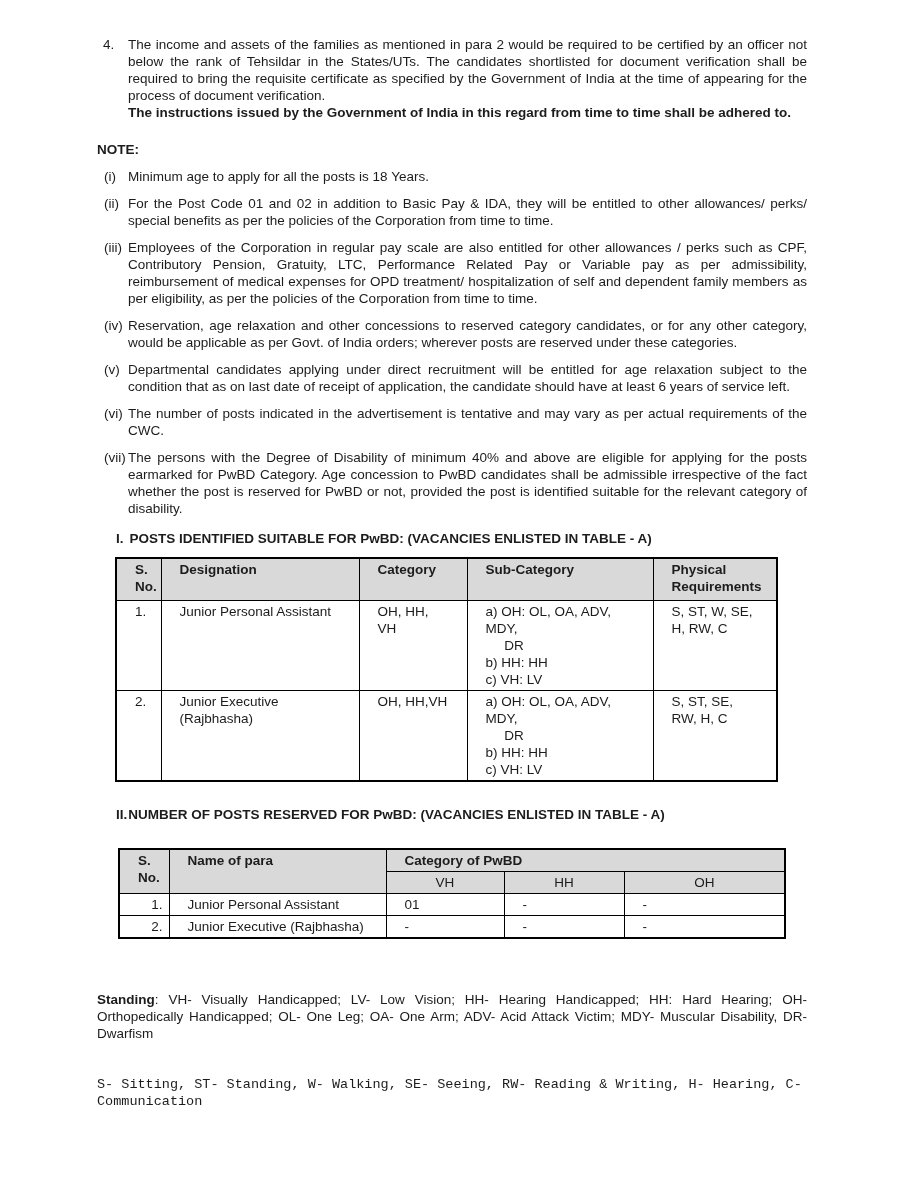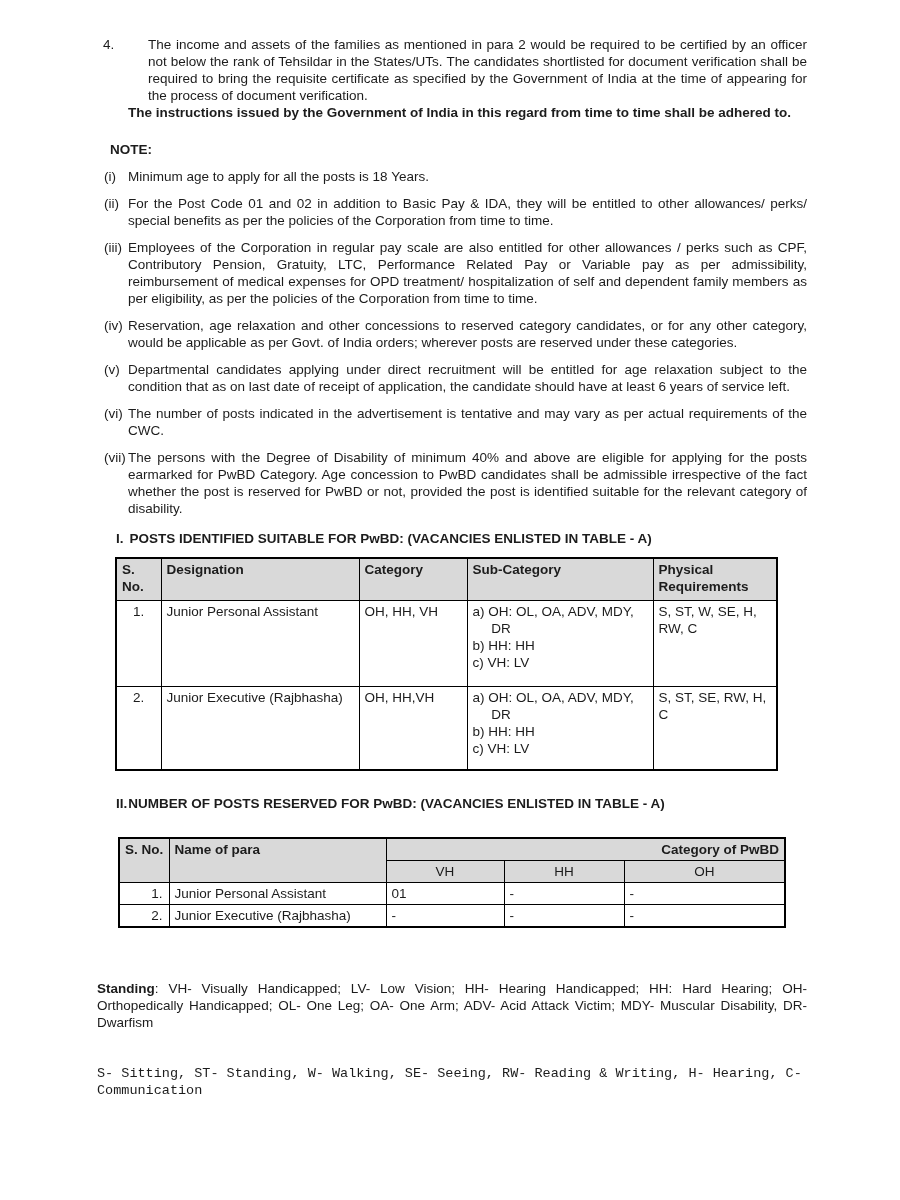--- a/index.html
+++ b/index.html
@@ -3,62 +3,62 @@
 <meta charset="utf-8">
 <style>
   html,body{margin:0;padding:0;background:#ffffff;}
   .page{
     width:900px;height:1200px;background:#ffffff;box-sizing:border-box;
     padding:36px 93px 0 97px;
     font-family:"Liberation Sans","DejaVu Sans",sans-serif;
     font-size:13.5px;line-height:17px;color:#1c1c1c;overflow:hidden;
   }
   .bold{font-weight:bold;}
-  .just{text-align:justify;margin-left:20px;}
+  .just{text-align:justify;}
   
   .num-item{display:flex;padding-left:6px;}
   .num-item .num{width:25px;flex:0 0 25px;}
   .num-item .body{flex:1;}
   
-  .note-head{font-weight:bold;margin-top:20px;margin-left:13px;}
+  .note-head{font-weight:bold;margin-top:20px;}
   
   .notes{margin-top:10px;}
   .note-item{display:flex;padding-left:7px;margin-bottom:10px;}
   .note-item .nnum{width:24px;flex:0 0 24px;}
   .note-item .ntext{flex:1;text-align:justify;}
   
   .sec-head{font-weight:bold;margin-left:19px;}
   .sec-head .roman{display:inline-block;}
   .sec-head.one{margin-top:13px;}
   .sec-head.one .roman{margin-right:6px;}
   .sec-head.two{margin-top:24px;}
   .sec-head.two .roman{margin-right:1px;}
   
   table{border-collapse:collapse;border:2px solid #000;table-layout:fixed;}
-  th,td{border:1.5px solid #000;padding:2px 5px;vertical-align:top;box-sizing:border-box;}
+  th,td{border:1.5px solid #000;padding:2px 18px;vertical-align:top;box-sizing:border-box;}
   th{background:#d9d9d9;font-weight:bold;text-align:left;}
   .t1{margin-left:18px;margin-top:10px;width:661px;}
   .t1 .c-sno{width:45px;}
   .t1 .c-des{width:198px;}
   .t1 .c-cat{width:108px;}
   .t1 .c-sub{width:186px;}
   .t1 .c-phy{width:124px;}
   .t1 thead tr{height:42px;}
   .t1 tbody tr.r1{height:86px;}
   .t1 tbody tr.r2{height:84px;}
   .t1 td.sno{text-align:center;}
   .t1 td.sub{white-space:pre-wrap;}
   .t2{margin-left:21px;margin-top:25px;width:666px;}
   .t2 .c-sno{width:50px;}
   .t2 .c-name{width:217px;}
   .t2 .c-vh{width:118px;}
   .t2 .c-hh{width:120px;}
   .t2 .c-oh{width:161px;}
   .t2 tr{height:19px;}
-  .t2 th.grp{text-align:right;}
+  .t2 th.grp{text-align:left;}
   .t2 th.sub{text-align:center;font-weight:normal;}
   .t2 td.sno{text-align:right;padding-right:6px;}
   .t2 td.val{text-align:left;}
   
   .legends{margin-top:52px;text-align:justify;}
   .footline{margin-top:34px;font-family:Liberation Mono, monospace;}
 </style>
 </head>
 <body>
 

